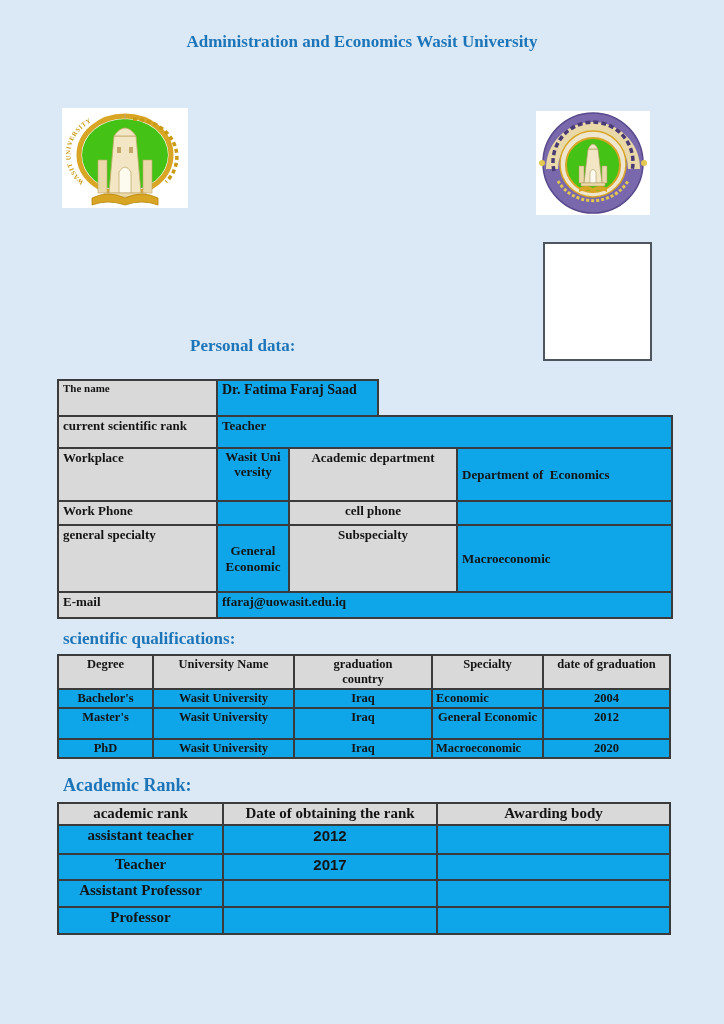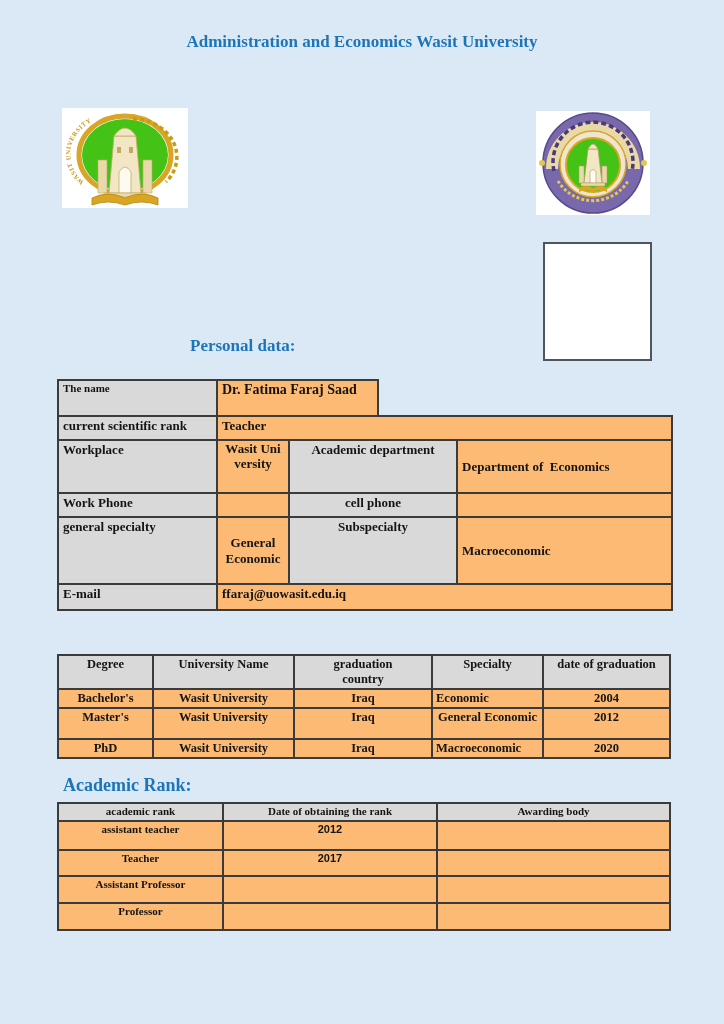--- a/index.html
+++ b/index.html
@@ -14,36 +14,36 @@
   }
   .sec-heading { position:absolute; color:#1c75b8; font-weight:bold; }
   .logo-box { position:absolute; background:#ffffff; }
   .photo-box { position:absolute; left:543px; top:242px; width:105px; height:115px;
     background:#ffffff; border:2px solid #4d565f; }
 
   table { position:absolute; border-collapse:collapse; table-layout:fixed; }
   td, th { border:2px solid #3b3b3b; font-weight:bold; padding:1px 4px;
     overflow:hidden; vertical-align:top; line-height:1.18; }
   .gray { background:#d9d9d9; }
-  .white { background:#fdba74; }
+  .white { background:#0ea5e9; }
   .nowrap { white-space:nowrap; }
   .ctr { text-align:center; }
   .vmid { vertical-align:middle; }
   .prewrap { white-space:pre-wrap; }
 
   .ptable td { font-size:13px; }
   .ptable-name td { border-bottom:none; font-size:11px; }
   .name-val { font-size:14px !important; }
   .colB-val { padding:0 7px; word-break:break-all; text-align:center; }
 
   .qtable th, .qtable td { font-size:12.5px; text-align:center; }
   .qtable .left { text-align:left; padding-left:3px;margin-left:6px; }
   .th-country { padding:1px 26px; }
 
-  .rtable th, .rtable td { font-size:11px; text-align:center; }
+  .rtable th, .rtable td { font-size:15px; text-align:center; }
   .sans { font-family:"Liberation Sans","DejaVu Sans",sans-serif; font-size:13px; }
 </style>
 </head>
 <body>
 
 <div class="page">
 
   <div class="title">
     <div>Administration and Economics Wasit University</div>
   </div>
@@ -110,21 +110,21 @@
     </table>
 
   <table class="ptable" style="left:57px; top:415px; width:614px;">
     <colgroup>
         <col style="width:159px">
         <col style="width:72px">
         <col style="width:168px">
         <col style="width:215px">
       </colgroup>
     <tbody>
-        <tr style="height:24px">
+        <tr style="height:32px">
       <td class="gray nowrap">current scientific rank</td>
       <td class="white" colspan="3">Teacher</td>
     </tr>
     <tr style="height:53px">
       <td class="gray nowrap">Workplace</td>
       <td class="white colB-val">Wasit University</td>
       <td class="gray ctr">Academic department</td>
       <td class="white vmid prewrap">Department of  Economics</td>
     </tr>
     <tr style="height:24px">
@@ -139,20 +139,21 @@
       <td class="gray ctr">Subspecialty</td>
       <td class="white vmid">Macroeconomic</td>
     </tr>
     <tr style="height:26px">
       <td class="gray nowrap">E-mail</td>
       <td class="white" colspan="3">ffaraj@uowasit.edu.iq</td>
     </tr>
   </tbody>
     </table>
 
+  <div class="sec-heading" style="left:63px; top:629px; font-size:17px;">scientific qualifications:</div>
 
   <table class="qtable" style="left:57px; top:654px; width:612px;">
     <colgroup>
         <col style="width:95px">
         <col style="width:141px">
         <col style="width:138px">
         <col style="width:111px">
         <col style="width:127px">
       </colgroup>
     <tbody>

